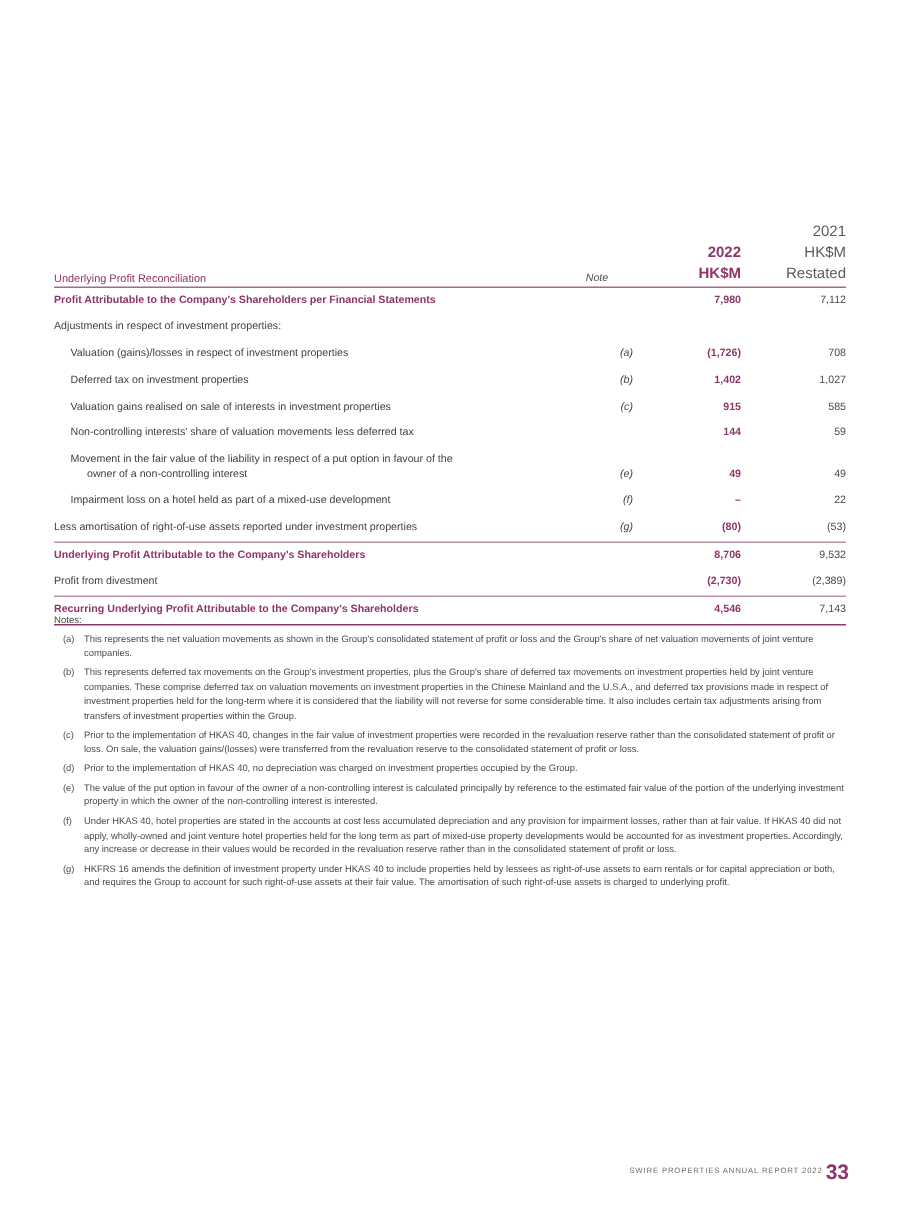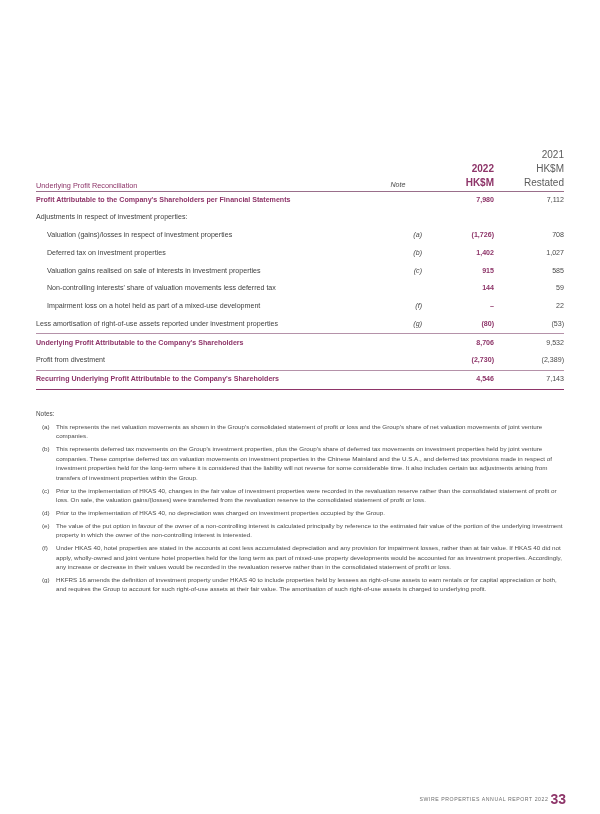--- a/index.html
+++ b/index.html
@@ -120,21 +120,21 @@
     top: 0;
     width: 15px;
     text-align: left;
   }
   .note-item p { margin: 0; text-align: left; }
 
   
   .footer {
     position: absolute;
     right: 34px;
-    bottom: 8px;
+    bottom: 26px;
     display: flex;
     align-items: center;
     gap: 2px;
   }
   .footer-text {
     font-size: 5.2px;
     letter-spacing: 0.55px;
     color: #6d6d6d;
     text-transform: uppercase;
     white-space: nowrap;
@@ -207,20 +207,28 @@
             <td class="num cur">915</td>
             <td class="num prev">585</td>
           </tr>
           <tr class="row plain">
             <td class="lbl"><span class="ind2">Non-controlling interests' share of valuation movements less deferred tax</span></td>
             <td class="note"></td>
             <td class="num cur">144</td>
             <td class="num prev">59</td>
           </tr>
           <tr class="row plain">
+            <td class="lbl">
+              <span class="hang">Movement in the fair value of the liability in respect of a put option in favour of the<span class="l2">owner of a non-controlling interest</span></span>
+            </td>
+            <td class="note">(e)</td>
+            <td class="num cur">49</td>
+            <td class="num prev">49</td>
+          </tr>
+          <tr class="row plain">
             <td class="lbl"><span class="ind2">Impairment loss on a hotel held as part of a mixed-use development</span></td>
             <td class="note">(f)</td>
             <td class="num cur">–</td>
             <td class="num prev">22</td>
           </tr>
           <tr class="row plain">
             <td class="lbl">Less amortisation of right-of-use assets reported under investment properties</td>
             <td class="note">(g)</td>
             <td class="num cur">(80)</td>
             <td class="num prev">(53)</td>

